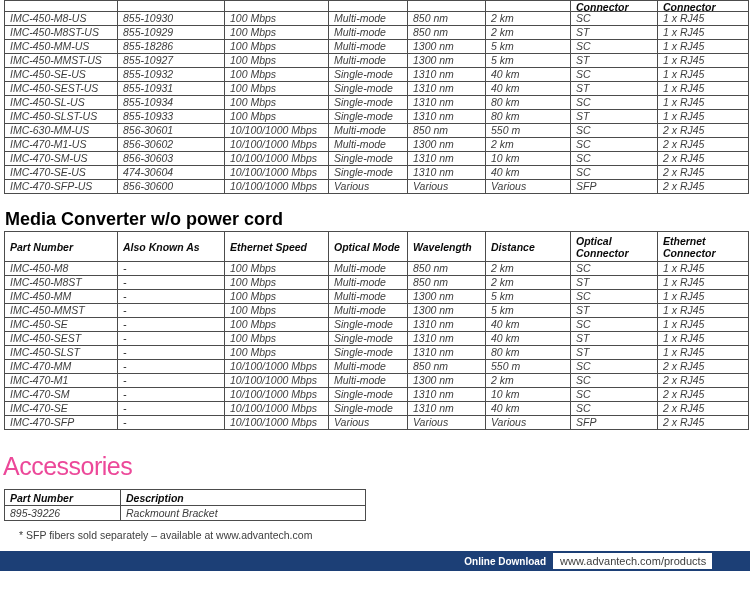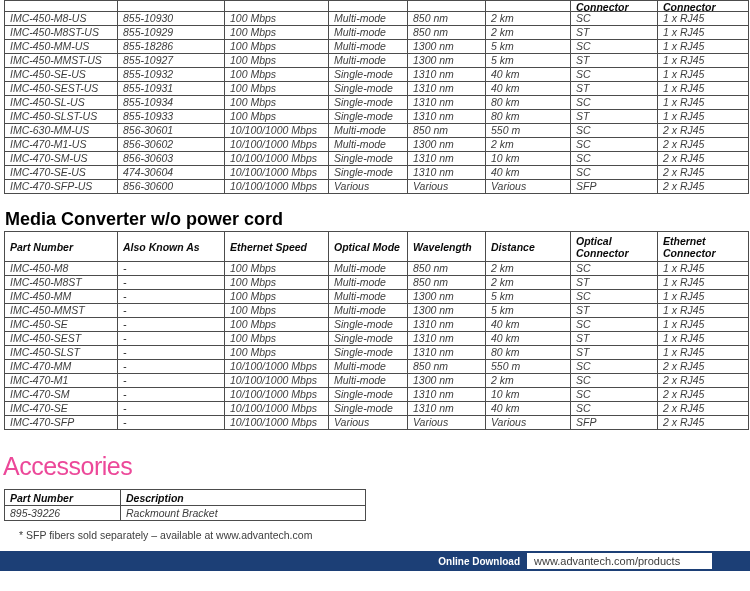--- a/index.html
+++ b/index.html
@@ -68,21 +68,21 @@
   
   .footer-bar {
     position: absolute; left: 0; top: 551px;
     width: 750px; height: 20px;
     background: #1c3f76;
     display: flex; align-items: center; justify-content: flex-end;
     padding-right: 38px; gap: 7px;
   }
   .footer-label { color: #ffffff; font-weight: 700; font-size: 10px; white-space: nowrap; }
   .footer-url {
-    background: #ffffff; width: 185px; height: 16px;
+    background: #ffffff; width: 159px; height: 16px;
     display: flex; align-items: center; padding-left: 7px;
     font-size: 11px; color: #3d3d3d; white-space: nowrap; overflow: hidden;
   }
 </style>
 </head>
 <body>
 
 <table class="doc-table" id="table-us">
   <colgroup>
     <col style="width:113px">

